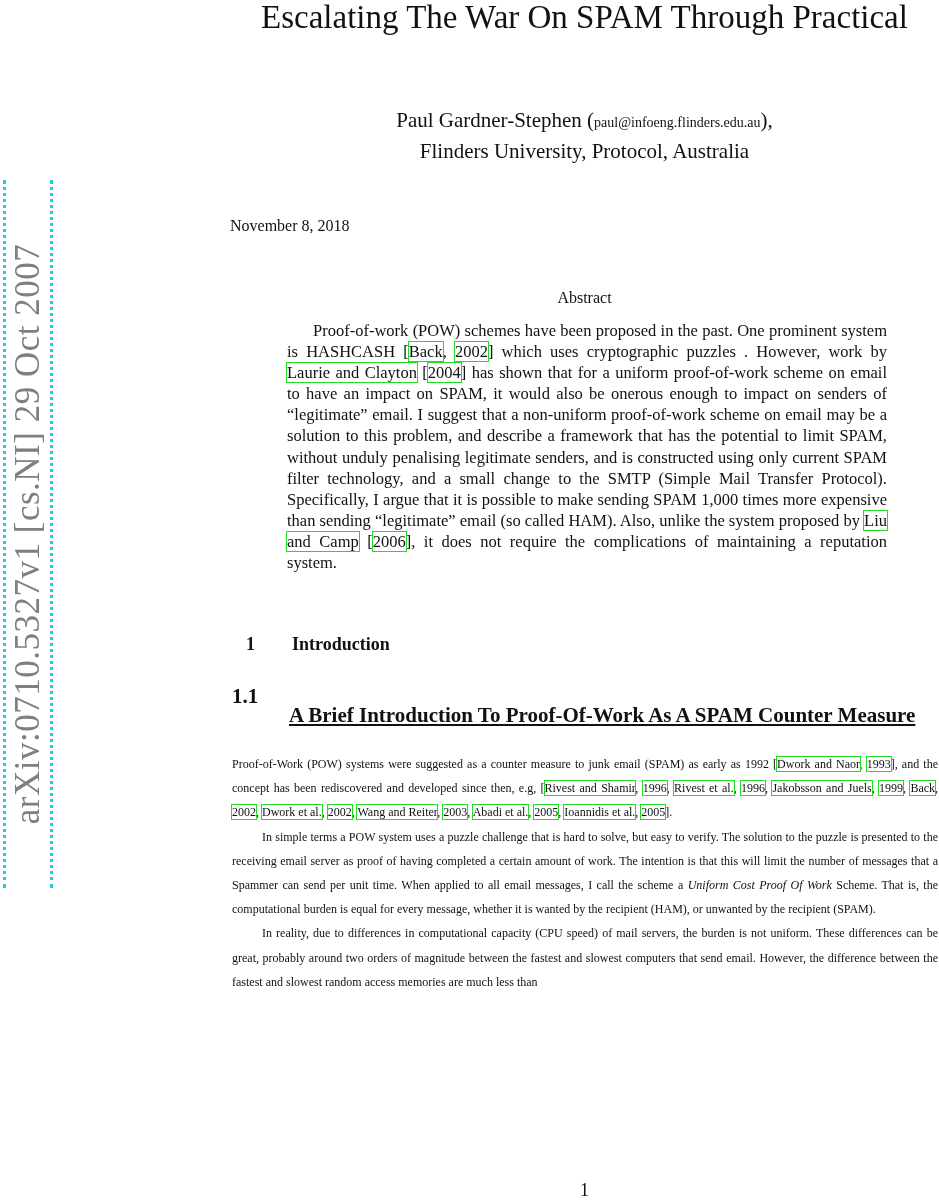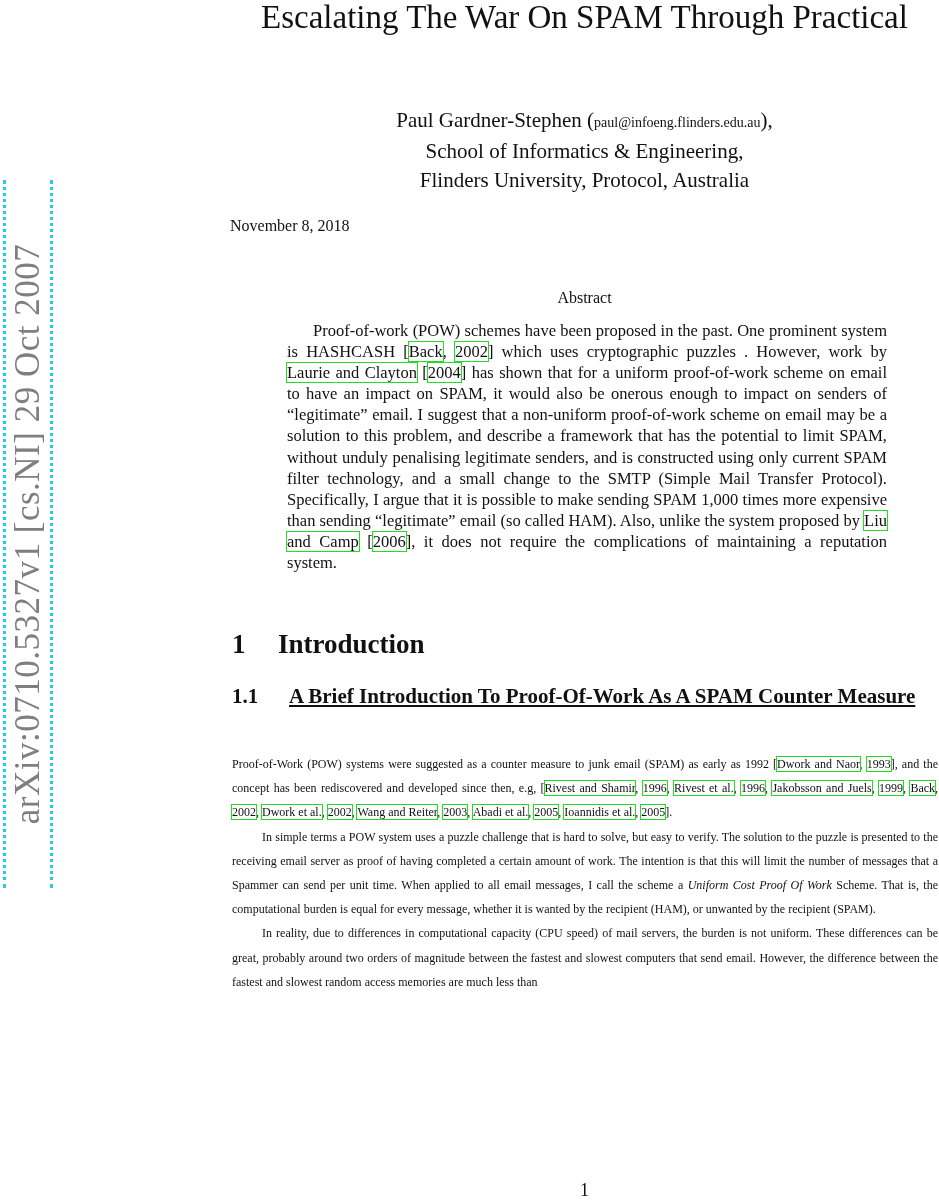--- a/index.html
+++ b/index.html
@@ -6,25 +6,25 @@
   body { width:939px; height:1200px; position:relative; overflow:hidden;
          font-family:"Liberation Serif", "DejaVu Serif", serif; color:#111; }
   .abs { position:absolute; }
   .title { left:230px; width:709px; top:-6px; text-align:center; font-size:33px; line-height:46px; }
   .authors { left:230px; width:709px; top:106px; text-align:center; font-size:21px; line-height:29px; }
   .mono { font-family:Liberation Serif, serif; font-size:14px; }
   .date { left:230px; width:709px; top:211px; text-align:left; font-size:16px; line-height:30px; }
   .abstract-head { left:230px; width:709px; top:289px; text-align:center; font-weight:normal; font-size:16px; }
   .abstract { left:287px; width:600px; top:320px; font-size:16.5px; line-height:21.1px; text-align:justify; }
   .abstract p { margin:0; text-indent:26px; }
-  .h1 { left:232px; top:626px; font-size:27px; font-weight:bold; line-height:36px; }
+  .h1 { left:246px; top:626px; font-size:18px; font-weight:bold; line-height:36px; }
   .h1 .num { display:inline-block; width:46px; }
   .h2 { left:232px; top:682px; width:706px; font-size:21px; font-weight:bold; line-height:29px;text-decoration:underline; }
   .h2 .num { position:absolute; left:0; top:0; }
-  .h2 .txt { display:block; padding-left:57px; }
+  .h2 .txt { display:block; padding-left:57px;margin-top:19px; }
   .body { left:232px; width:706px; top:752px; font-size:12px; line-height:24.2px; text-align:justify; }
   .body p { margin:0; }
   .body p.ind { text-indent:30px; }
   .cite { outline:1.5px solid #22dd22; outline-offset:0px;margin-top:44px; }
   .pagenum { left:230px; width:709px; top:1180px; text-align:center; font-size:18px; }
   .sidebar { left:3px; top:180px; width:50px; height:708px; border:2px dotted #22cfe0; border-width:0 3px; box-sizing:border-box; }
   .sidebar-text { position:absolute; left:50%; top:50%; transform:translate(-50%,-50%) rotate(-90deg);
                   white-space:nowrap; font-size:35px; color:#7f7f7f; letter-spacing:0.5px; }
 </style>
 </head>
@@ -33,21 +33,20 @@
 <div class="abs sidebar">
   <span class="sidebar-text">arXiv:0710.5327v1  [cs.NI]  29 Oct 2007</span>
 </div>
 
 <div class="abs title">
   <div>Escalating The War On SPAM Through Practical</div>
 </div>
 
 <div class="abs authors">
   <div><span>Paul Gardner-Stephen (</span><span class="mono">paul@infoeng.flinders.edu.au</span><span>),</span></div>
-  <div>School of Informatics &amp; Engineering,</div>
   <div>Flinders University, Protocol, Australia</div>
 </div>
 
 <div class="abs date">November 8, 2018</div>
 
 <div class="abs abstract-head">Abstract</div>
 
 <div class="abs abstract">
   <p><span>Proof-of-work (POW) schemes have been proposed in the past. One prominent system is HASHCASH [</span><span class="cite">Back</span><span>, </span><span class="cite">2002</span><span>] which uses cryptographic puzzles . However, work by </span><span class="cite">Laurie and Clayton</span><span> [</span><span class="cite">2004</span><span>] has shown that for a uniform proof-of-work scheme on email to have an impact on SPAM, it would also be onerous enough to impact on senders of “legitimate” email. I suggest that a non-uniform proof-of-work scheme on email may be a solution to this problem, and describe a framework that has the potential to limit SPAM, without unduly penalising legitimate senders, and is constructed using only current SPAM filter technology, and a small change to the SMTP (Simple Mail Transfer Protocol). Specifically, I argue that it is possible to make sending SPAM 1,000 times more expensive than sending “legitimate” email (so called HAM). Also, unlike the system proposed by </span><span class="cite">Liu and Camp</span><span> [</span><span class="cite">2006</span><span>], it does not require the complications of maintaining a reputation system.</span></p>
 </div>

